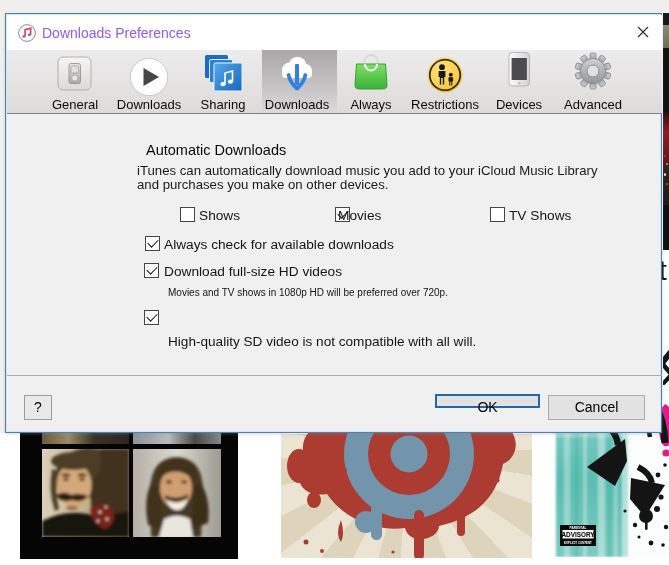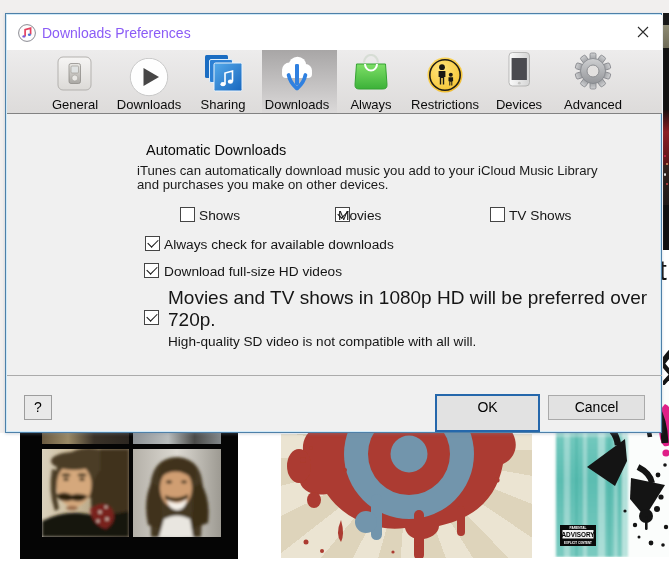--- a/index.html
+++ b/index.html
@@ -215,28 +215,28 @@
   <div class="cb ck" style="left:329px;top:193px"></div>
   <div class="cl" style="left:332px;top:194px">Movies</div>
   <div class="cb" style="left:484px;top:193px"></div>
   <div class="cl" style="left:503px;top:194px">TV Shows</div>
 
   <div class="cb ck" style="left:139px;top:222px"></div>
   <div class="cl" style="left:158px;top:223px">Always check for available downloads</div>
 
   <div class="cb ck" style="left:138px;top:249px"></div>
   <div class="cl" style="left:158px;top:250px">Download full-size HD videos</div>
-  <div class="cl" style="left:162px;top:273px;font-size:19px">Movies and TV shows in 1080p HD will be preferred over 720p.</div>
+  <div class="cl" style="left:162px;top:273px;font-size:10px">Movies and TV shows in 1080p HD will be preferred over 720p.</div>
 
   <div class="cb ck" style="left:138px;top:296px"></div>
   <div class="cl" style="left:162px;top:320px;font-size:13.6px">High-quality SD video is not compatible with all will.</div>
 
   <div class="abs" style="left:1px;top:361px;width:655px;height:1px;background:#ababab"></div>
   <div class="abs btn" style="left:18px;top:381px;width:28px;height:25px;border:1px solid #9d9d9d;background:#e9e9e9">?</div>
-  <div class="abs btn" style="left:429px;top:380px;width:105px;height:38px;border:2px solid #2567ab;background:#e2e2e2">OK</div>
+  <div class="abs btn" style="left:429px;top:380px;width:105px;height:14px;border:2px solid #2567ab;background:#e2e2e2">OK</div>
   <div class="abs btn" style="left:542px;top:381px;width:97px;height:25px;border:1px solid #aaa;background:#e2e2e2">Cancel</div>
 </div>
 
 <style>
 .tl{position:absolute;top:47px;width:74px;text-align:center;font-size:13px;color:#0b0b0b}
 .cb{position:absolute;width:15px;height:15px;background:#fff;border:1px solid #454545}
 .cl{position:absolute;font-size:13.7px;color:#151515}
 .btn{font-size:14px;color:#000;text-align:center;line-height:22px}
 .ck::after{content:"";position:absolute;left:2px;top:2px;width:9px;height:5px;border-left:1.8px solid #111;border-bottom:1.8px solid #111;transform:rotate(-45deg)}
 </style>

